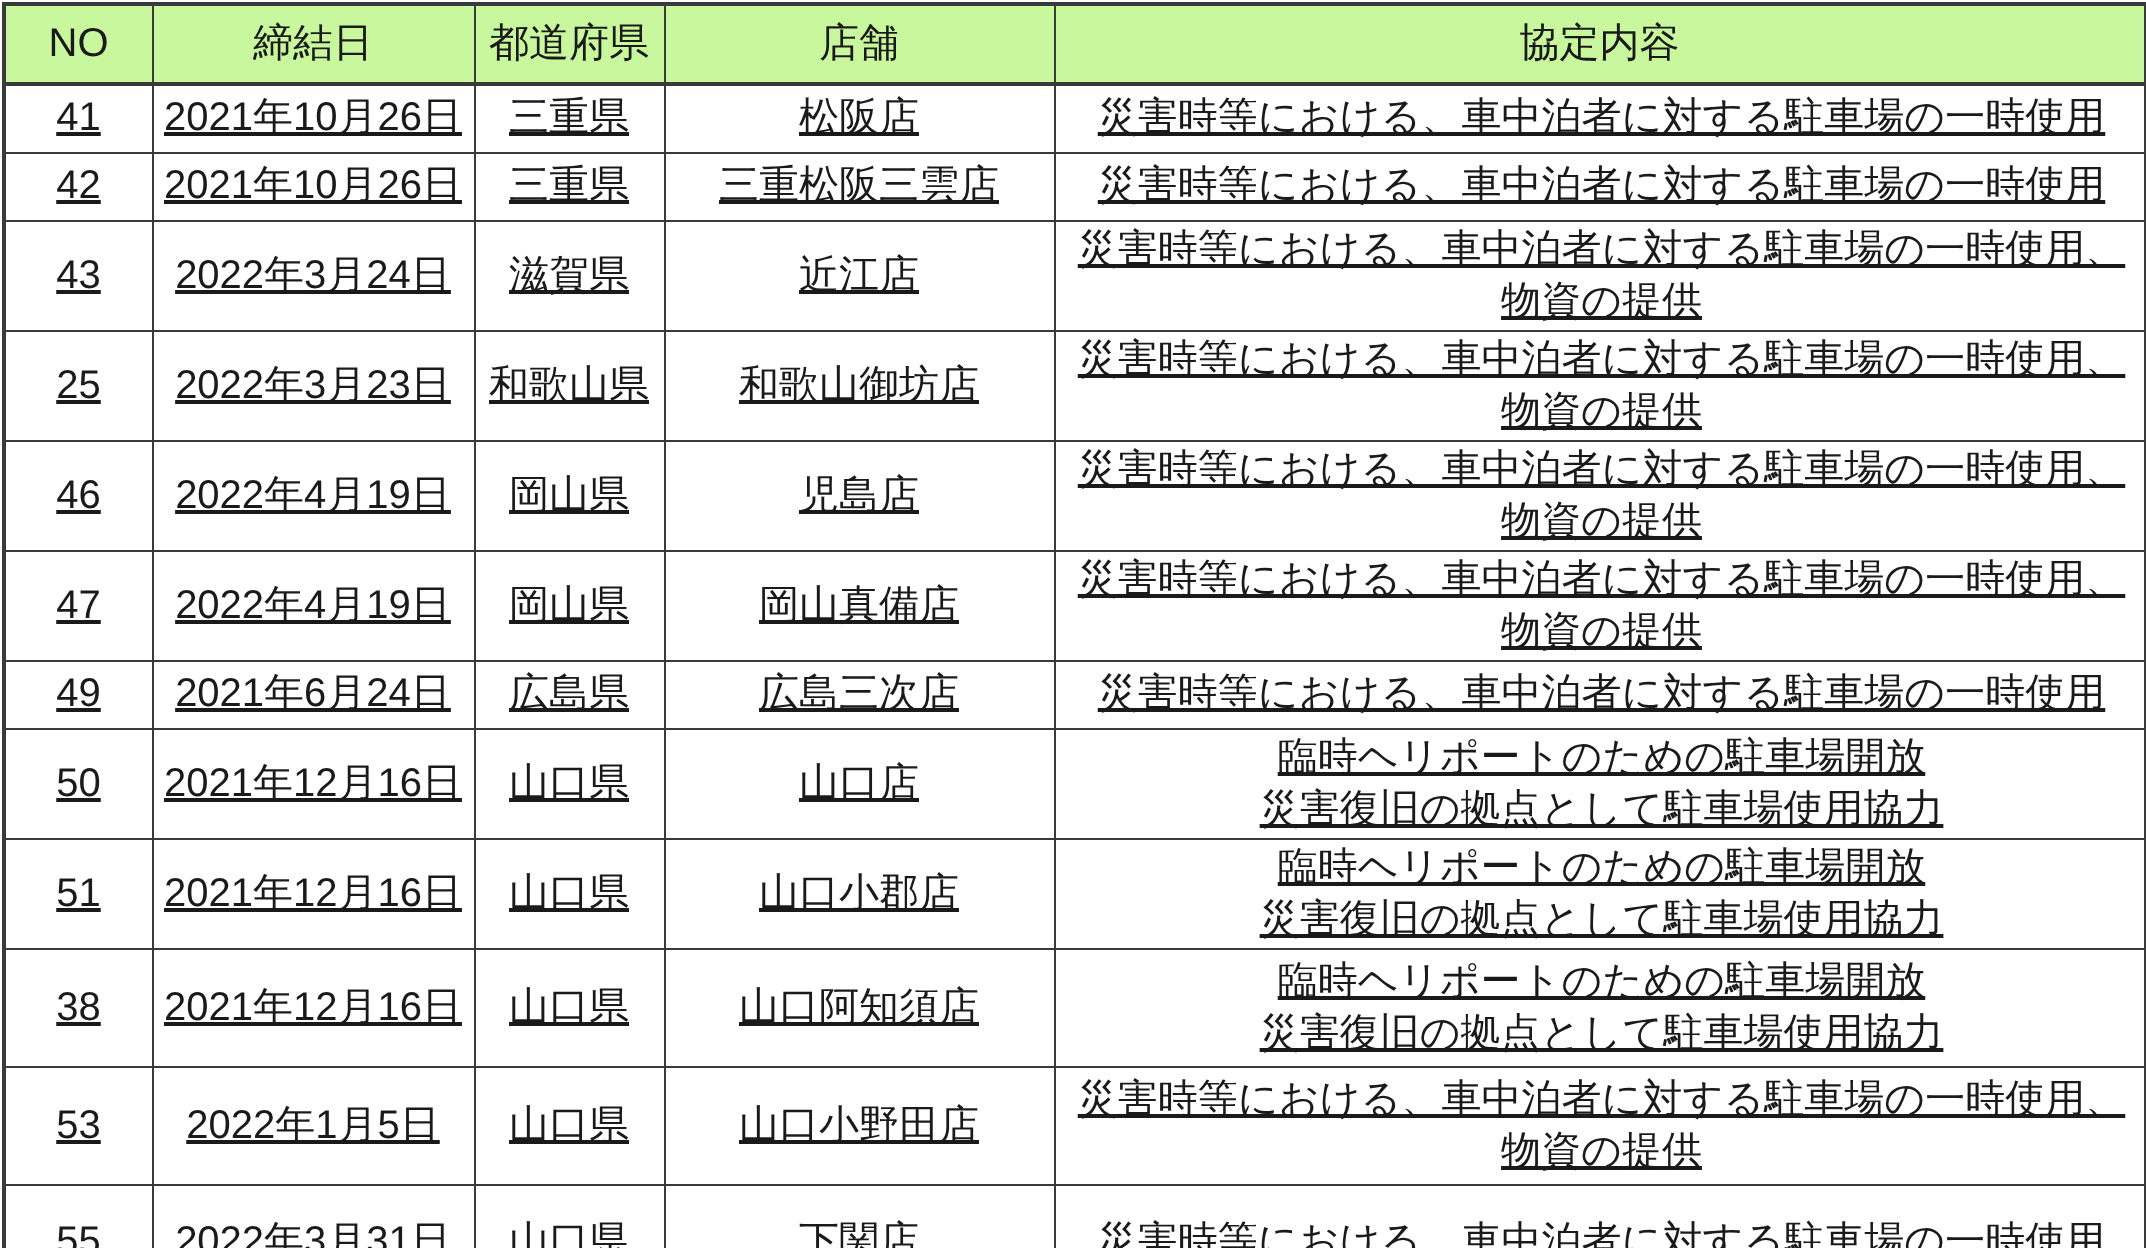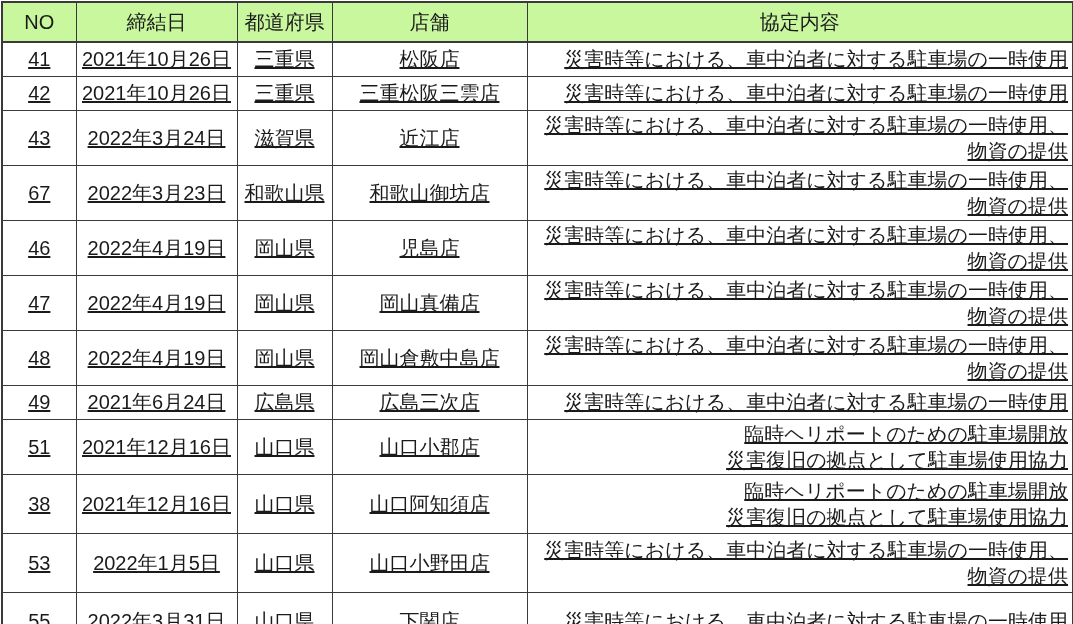--- a/index.html
+++ b/index.html
@@ -41,21 +41,21 @@
     font-weight: normal;
     text-align: center;
     height: 40px;
     border-bottom: 2px solid var(--border-color);
   }
   table.agreement-table td {
     background: var(--row-bg);
     text-align: center;
   }
   table.agreement-table td.col-content {
-    text-align: right;
+    text-align: center;
     padding-left: 6px;
     white-space: pre-line;
   }
   
   tbody tr { height: 34px; text-decoration: underline; }
   tbody tr:nth-child(10),
   tbody tr:nth-child(11),
   tbody tr:nth-child(12) { height: 59px; }
   tbody tr:nth-child(13),
   tbody tr:nth-child(14),
@@ -97,53 +97,54 @@
         <td class="col-content">災害時等における、車中泊者に対する駐車場の一時使用</td>
       </tr>
       <tr>
         <td class="col-no">43</td>
         <td class="col-date">2022年3月24日</td>
         <td class="col-pref">滋賀県</td>
         <td class="col-store">近江店</td>
         <td class="col-content">災害時等における、車中泊者に対する駐車場の一時使用、物資の提供</td>
       </tr>
       <tr>
-        <td class="col-no">67</td>
+        <td class="col-no">25</td>
         <td class="col-date">2022年3月23日</td>
         <td class="col-pref">和歌山県</td>
         <td class="col-store">和歌山御坊店</td>
         <td class="col-content">災害時等における、車中泊者に対する駐車場の一時使用、物資の提供</td>
       </tr>
       <tr>
         <td class="col-no">46</td>
         <td class="col-date">2022年4月19日</td>
         <td class="col-pref">岡山県</td>
         <td class="col-store">児島店</td>
         <td class="col-content">災害時等における、車中泊者に対する駐車場の一時使用、物資の提供</td>
       </tr>
       <tr>
         <td class="col-no">47</td>
         <td class="col-date">2022年4月19日</td>
         <td class="col-pref">岡山県</td>
         <td class="col-store">岡山真備店</td>
         <td class="col-content">災害時等における、車中泊者に対する駐車場の一時使用、物資の提供</td>
       </tr>
       <tr>
-        <td class="col-no">48</td>
-        <td class="col-date">2022年4月19日</td>
-        <td class="col-pref">岡山県</td>
-        <td class="col-store">岡山倉敷中島店</td>
-        <td class="col-content">災害時等における、車中泊者に対する駐車場の一時使用、物資の提供</td>
-      </tr>
-      <tr>
         <td class="col-no">49</td>
         <td class="col-date">2021年6月24日</td>
         <td class="col-pref">広島県</td>
         <td class="col-store">広島三次店</td>
         <td class="col-content">災害時等における、車中泊者に対する駐車場の一時使用</td>
+      </tr>
+      <tr>
+        <td class="col-no">50</td>
+        <td class="col-date">2021年12月16日</td>
+        <td class="col-pref">山口県</td>
+        <td class="col-store">山口店</td>
+        <td class="col-content">臨時ヘリポートのための駐車場開放
+災害復旧の拠点として駐車場使用協力</td>
       </tr>
       <tr>
         <td class="col-no">51</td>
         <td class="col-date">2021年12月16日</td>
         <td class="col-pref">山口県</td>
         <td class="col-store">山口小郡店</td>
         <td class="col-content">臨時ヘリポートのための駐車場開放
 災害復旧の拠点として駐車場使用協力</td>
       </tr>
       <tr>

